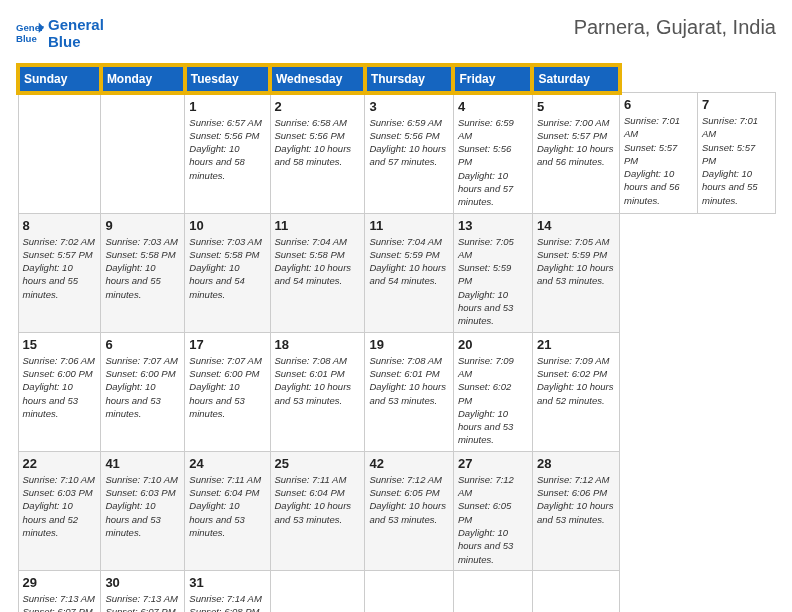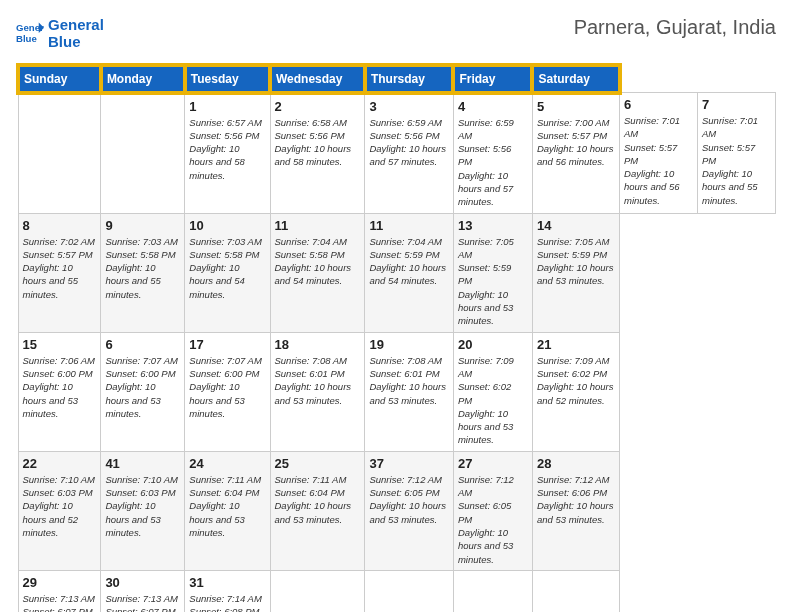--- a/index.html
+++ b/index.html
@@ -165,21 +165,21 @@
         </tr>
         <tr>
           <td><span class="day-num">22</span>
 <span class="day-info">Sunrise: 7:10 AM<br>Sunset: 6:03 PM<br>Daylight: 10 hours and 52 minutes.</span></td>
           <td><span class="day-num">41</span>
 <span class="day-info">Sunrise: 7:10 AM<br>Sunset: 6:03 PM<br>Daylight: 10 hours and 53 minutes.</span></td>
           <td><span class="day-num">24</span>
 <span class="day-info">Sunrise: 7:11 AM<br>Sunset: 6:04 PM<br>Daylight: 10 hours and 53 minutes.</span></td>
           <td><span class="day-num">25</span>
 <span class="day-info">Sunrise: 7:11 AM<br>Sunset: 6:04 PM<br>Daylight: 10 hours and 53 minutes.</span></td>
-          <td><span class="day-num">37</span>
+          <td><span class="day-num">42</span>
 <span class="day-info">Sunrise: 7:12 AM<br>Sunset: 6:05 PM<br>Daylight: 10 hours and 53 minutes.</span></td>
           <td><span class="day-num">27</span>
 <span class="day-info">Sunrise: 7:12 AM<br>Sunset: 6:05 PM<br>Daylight: 10 hours and 53 minutes.</span></td>
           <td><span class="day-num">28</span>
 <span class="day-info">Sunrise: 7:12 AM<br>Sunset: 6:06 PM<br>Daylight: 10 hours and 53 minutes.</span></td>
         </tr>
         <tr>
           <td><span class="day-num">29</span>
 <span class="day-info">Sunrise: 7:13 AM<br>Sunset: 6:07 PM<br>Daylight: 10 hours and 53 minutes.</span></td>
           <td><span class="day-num">30</span>

